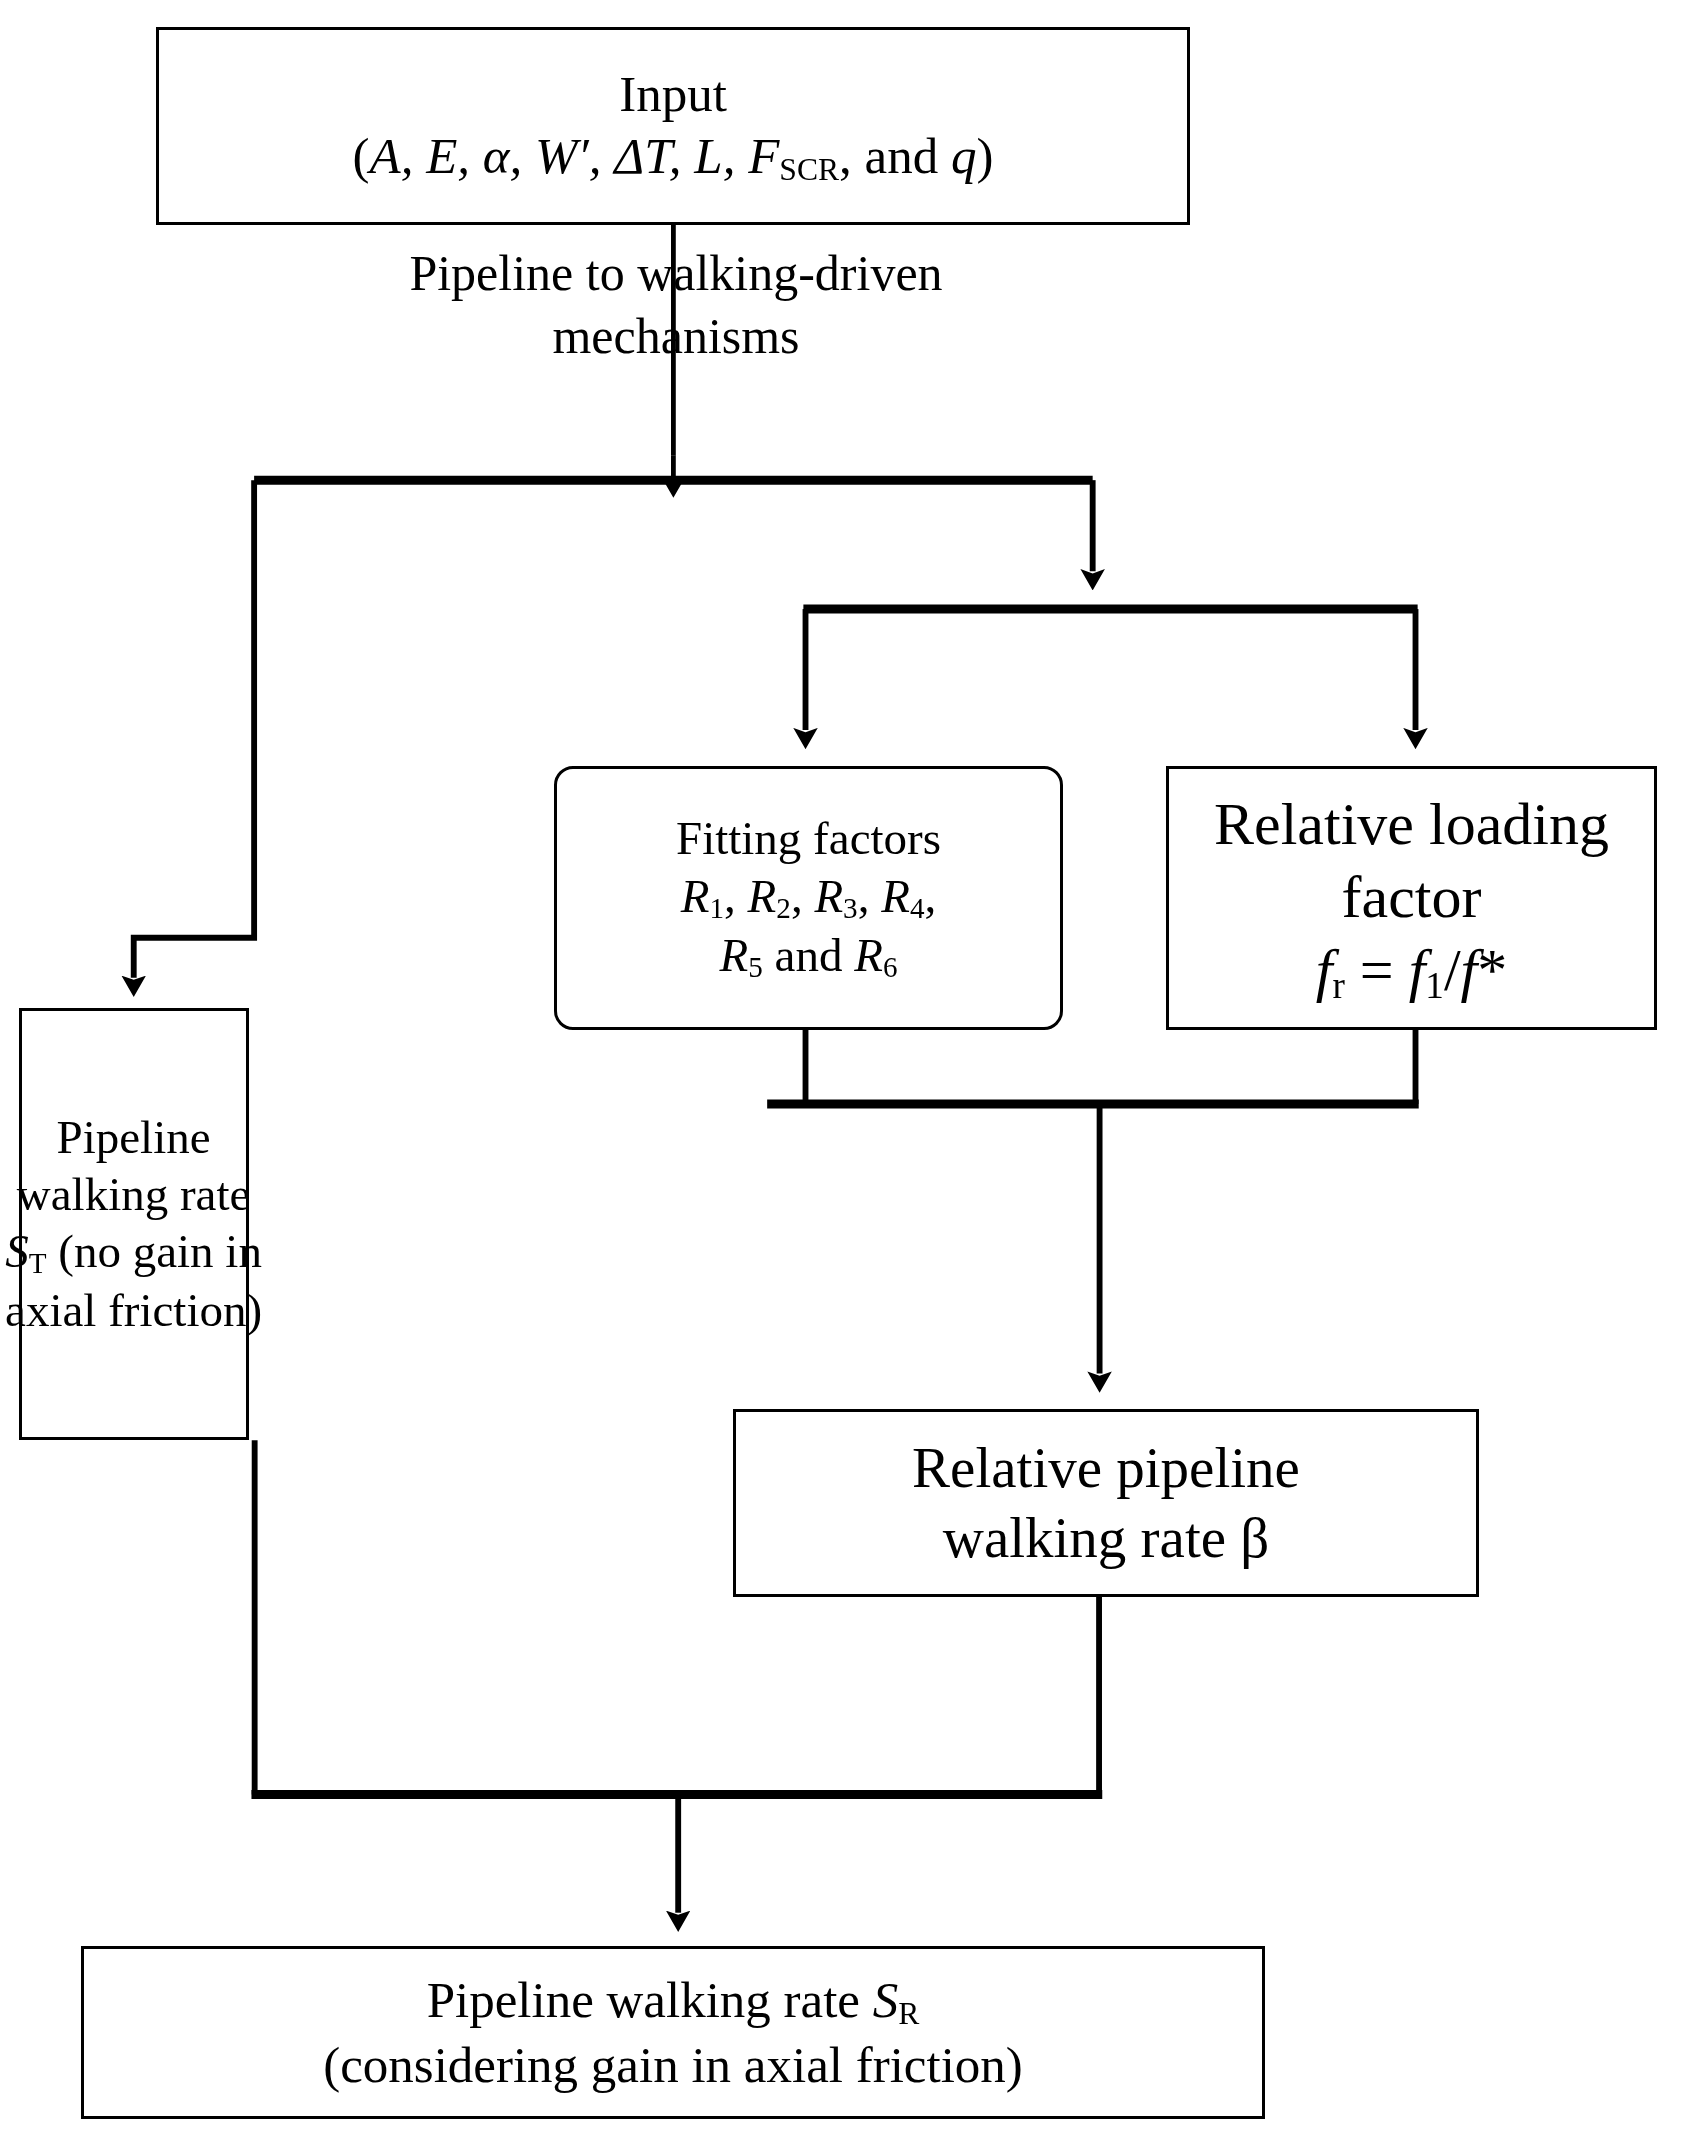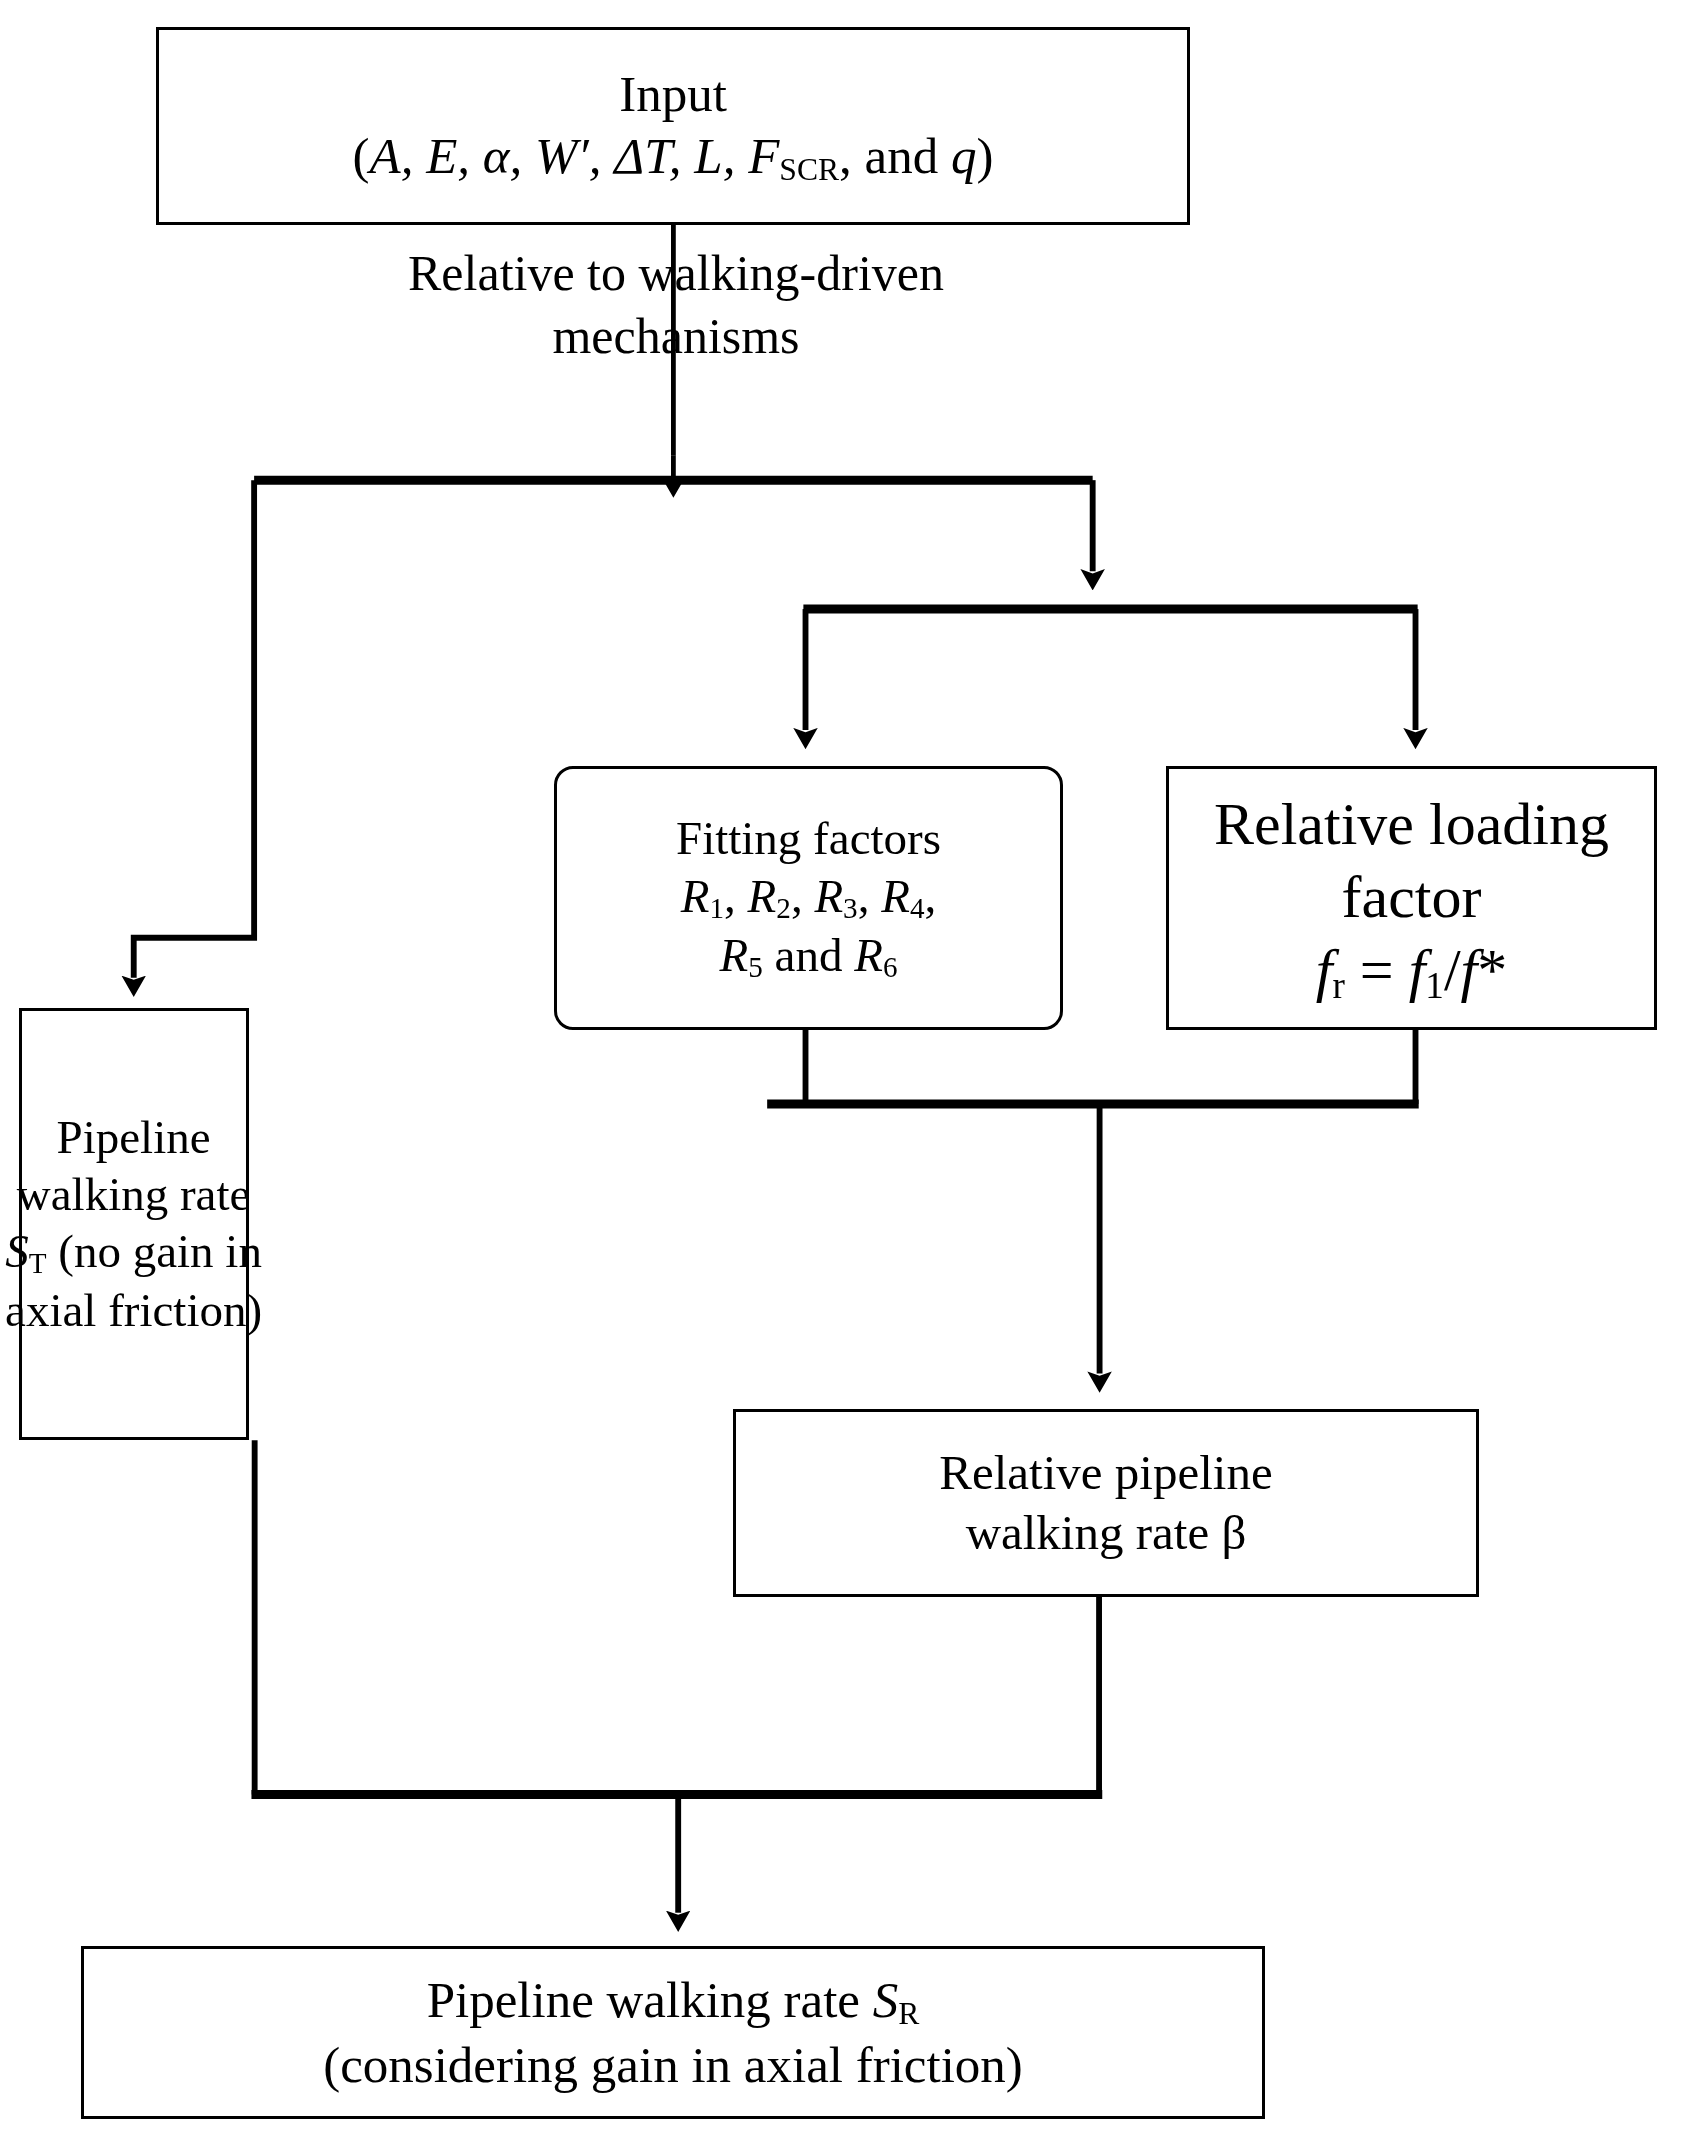--- a/index.html
+++ b/index.html
@@ -53,21 +53,21 @@
     font-size: 0.62em;
     font-style: normal;
   }
   sub { vertical-align: -0.22em; }
 
   
   #node-input      { left: 156px;  top: 27px;   width: 1034px; height: 198px; font-size: 51px; }
   #node-fitting    { left: 554px; top: 766px; width: 509px;  height: 264px; font-size: 47px; border-radius: 19px; }
   #node-loading    { left: 1166px; top: 766px; width: 491px;  height: 264px; font-size: 60px; }
   #node-st         { left: 18.6px;   top: 1008px; width: 230px;  height: 432px; font-size: 47px; }
-  #node-beta       { left: 733px; top: 1409px; width: 746px; height: 188px; font-size: 49px; }
+  #node-beta       { left: 733px; top: 1409px; width: 746px; height: 188px; font-size: 57px; }
   #node-sr         { left: 81px;  top: 1946px; width: 1184px; height: 173px; font-size: 51px; justify-content: center; }
 
   #label-mechanism { left: 234px;  top: 242px;  width: 884px; font-size: 50px; }
 </style>
 </head>
 <body>
 
 <div id="flowchart-root">
 
   <svg class="connectors" viewBox="0 0 3191 4037" xmlns="http://www.w3.org/2000/svg">
@@ -120,21 +120,21 @@
       <path d="M1273,3368 L1273,3590" stroke="#000000" stroke-width="11" fill="none" marker-end="url(#arrow-thin)"></path>
     </g>
   </svg>
 
   <div class="node-box" id="node-input">
     <span class="node-line">Input</span>
     <span class="node-line"><span>(</span><span class="it">A, E, α, W′, ΔT, L, F</span><sub>SCR</sub><span>,  and </span><span class="it">q</span><span>)</span></span>
   </div>
 
   <div class="edge-label" id="label-mechanism">
-    <span class="node-line">Relative to walking-driven</span>
+    <span class="node-line">Pipeline to walking-driven</span>
     <span class="node-line">mechanisms</span>
   </div>
 
   <div class="node-box" id="node-fitting">
     <span class="node-line">Fitting factors</span>
     <span class="node-line"><span class="it">R</span><sub>1</sub>, <span class="it">R</span><sub>2</sub>, <span class="it">R</span><sub>3</sub>, <span class="it">R</span><sub>4</sub>,</span>
     <span class="node-line"><span class="it">R</span><sub>5</sub><span> and </span><span class="it">R</span><sub>6</sub></span>
   </div>
 
   <div class="node-box" id="node-loading">

